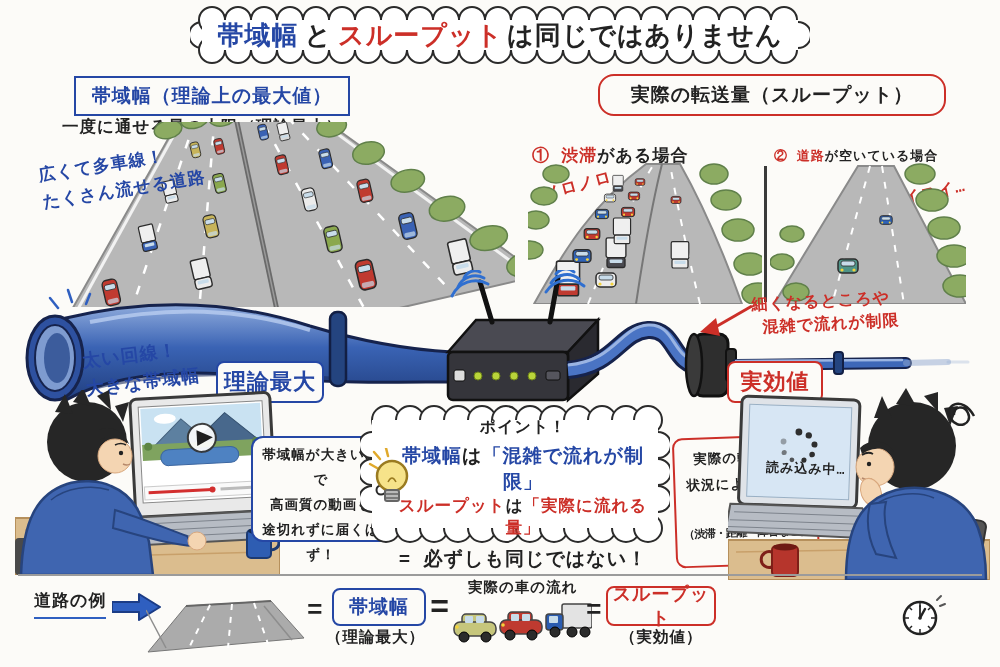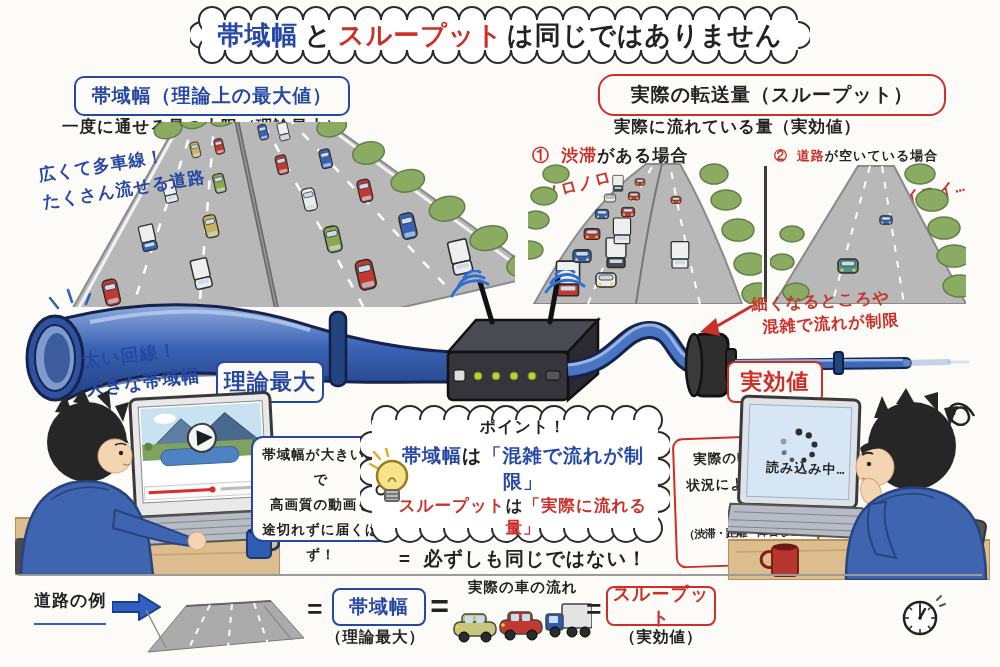--- a/index.html
+++ b/index.html
@@ -2,21 +2,21 @@
 <html><head>
 <meta charset="utf-8">
 <style>
   html,body{margin:0;padding:0;background:#fcfbf8;}
   #stage{position:relative;width:1000px;height:667px;background:#fcfbf8;overflow:hidden;
          font-family:Liberation Mono, monospace;color:#222;}
   .abs{position:absolute;}
   .ctr{display:flex;align-items:center;justify-content:center;text-align:center;}
   .blue{color:#2547a5;} .red{color:#cc2f28;} .ink{color:#222;}
   .bold{font-weight:bold;}
-  .bluebox{border:2.5px solid #2547a5;border-radius:10px;background:#fcfbf8;}
+  .bluebox{border:2.5px solid #2547a5;border-radius:0;background:#fcfbf8;}
   .redbox{border:2.5px solid #cc2f28;border-radius:10px;background:#fcfbf8;}
   .hand{letter-spacing:1px;}
   svg{display:block;}
 </style>
 </head>
 <body>
 
 <div id="stage">
 
   <svg class="abs" style="left:190px;top:4px" width="620" height="62" viewBox="0 0 620 62">
@@ -76,21 +76,20 @@
     <span class="blue">帯域幅</span>
     <span class="ink" style="margin:0 6px;font-weight:600">と</span>
     <span class="red">スループット</span>
     <span class="ink" style="margin-left:4px;font-weight:600">は同じではありません</span>
   </div>
 
   <div class="abs ctr bluebox blue bold hand" style="left:74px;top:76px;width:272px;height:36px;font-size:19px">帯域幅（理論上の最大値）</div>
   <div class="abs hand" style="left:62px;top:116px;font-size:16.5px;font-weight:600">一度に通せる量の上限（理論最大）</div>
 
   <div class="abs ctr redbox ink bold hand" style="left:598px;top:74px;width:344px;height:38px;font-size:19px;border-radius:16px">実際の転送量（スループット）</div>
-  <div class="abs hand" style="left:614px;top:116px;font-size:16.5px;font-weight:600">実際に流れている量（実効値）</div>
 
   <svg class="abs" style="left:50px;top:122px" width="465" height="185" viewBox="0 0 465 185">
     <defs>
       <g id="cA">
           <rect x="-8" y="-14" width="16" height="28" rx="5" fill="currentColor" stroke="#2b2b2b" stroke-width="1.5"></rect>
           <rect x="-6" y="-9" width="12" height="6" rx="2" fill="#c8dcea" stroke="#2b2b2b" stroke-width="0.8"></rect>
           <rect x="-6" y="7" width="12" height="5" rx="2" fill="#c8dcea" opacity="0.7"></rect>
         </g>
       <g id="tA">
           <rect x="-9" y="-16" width="18" height="21" rx="2" fill="#efefef" stroke="#2b2b2b" stroke-width="1.5"></rect>
@@ -498,21 +497,21 @@
       <rect x="44" y="158" width="26" height="30" rx="4" fill="#b6352c" stroke="#7e1f18" stroke-width="2"></rect>
       <path d="M44,164 a8,8 0 1 0 0,15" stroke="#7e1f18" stroke-width="3" fill="none"></path>
       <ellipse cx="57" cy="159" rx="12" ry="3.5" fill="#6e1a14"></ellipse>
     </g>
     <path d="M246,28 c-12,-22 -32,-10 -23,3 c7,11 22,5 17,-6 c-4,-9 -15,-6 -14,2" stroke="#222" stroke-width="2.5" fill="none"></path>
   </svg>
   <div class="abs hand bold ink" style="left:766px;top:460px;width:100px;font-size:13px;transform:rotate(2deg)">読み込み中…</div>
 
   <div class="abs" style="left:18px;top:574px;width:964px;border-top:2px solid #9b9b9b"></div>
 
-  <div class="abs hand bold ink" style="left:34px;top:589px;font-size:17px;border-bottom:2.5px solid #2f5fc0;padding-bottom:11px">道路の例</div>
+  <div class="abs hand bold ink" style="left:34px;top:589px;font-size:17px;border-bottom:2.5px solid #2f5fc0;padding-bottom:5px">道路の例</div>
 
   <svg class="abs" style="left:112px;top:593px" width="50" height="28" viewBox="0 0 50 28">
     <polygon points="0,9 27,9 27,1 48,14 27,27 27,19 0,19" fill="#2f5fc0" stroke="#1b3c86" stroke-width="2" stroke-linejoin="round"></polygon>
   </svg>
 
   <svg class="abs" style="left:146px;top:598px" width="160" height="60" viewBox="0 0 160 60">
     <path d="M40,8 L125,3 L158,40 L2,54 Z" fill="#ababab" stroke="#777"></path>
     <line x1="40" y1="8" x2="125" y2="3" stroke="#666" stroke-width="2"></line>
     <line x1="64" y1="7" x2="42" y2="52" stroke="#fff" stroke-width="2" stroke-dasharray="6 7"></line>
     <line x1="86" y1="6" x2="82" y2="50" stroke="#fff" stroke-width="2" stroke-dasharray="6 7"></line>

